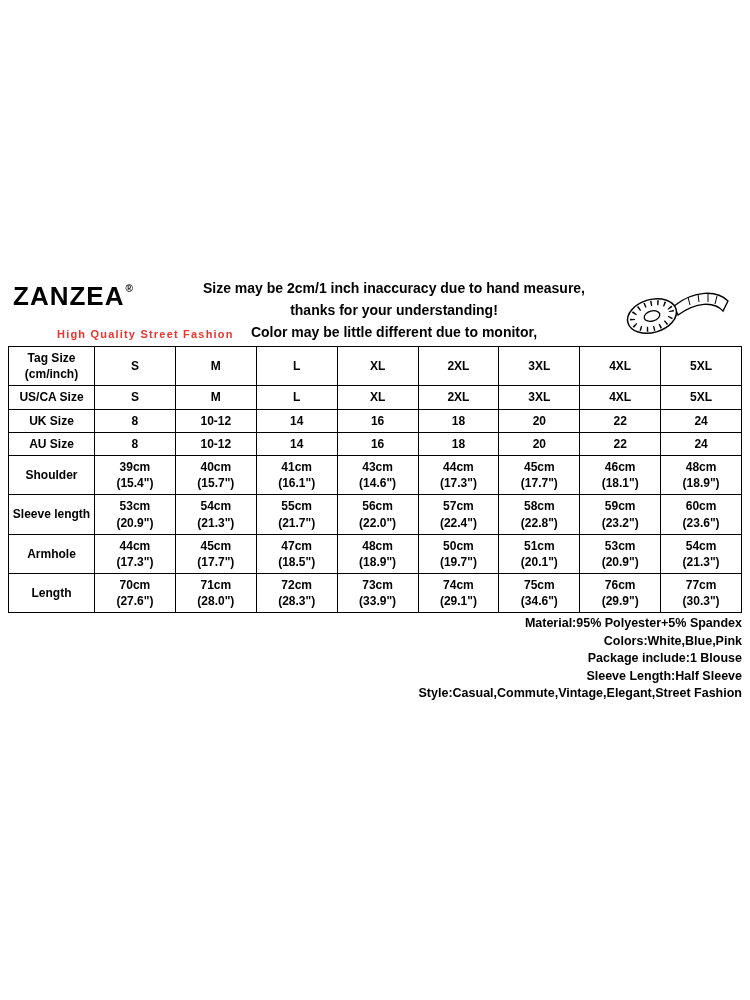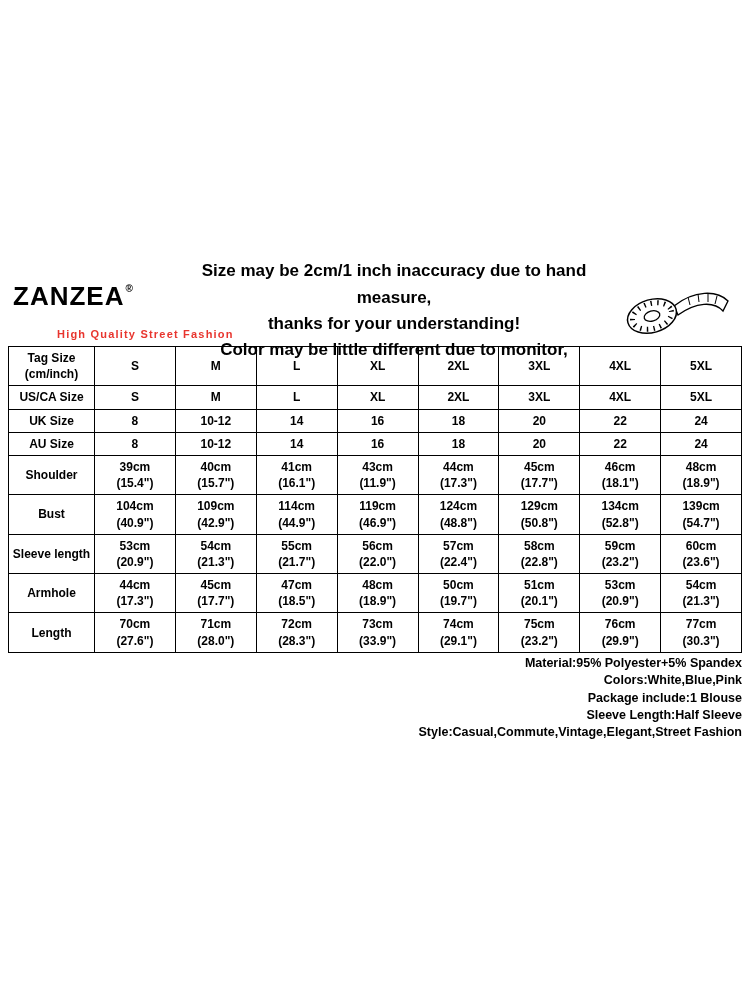--- a/index.html
+++ b/index.html
@@ -45,21 +45,21 @@
     font-weight: bold;
     letter-spacing: 1.2px;
     color: #e8352e;
     margin-top: 19px;
     white-space: nowrap;
     padding-left: 44px;
   }
   .notice {
     flex: 1;
     text-align: center;
-    font-size: 17px;
+    font-size: 14px;
     font-weight: bold;
     line-height: 1.55;
     padding: 0 6px;
   }
   .tape-wrap {
     width: 130px;
     flex: none;
     display: flex;
     justify-content: center;
     align-items: center;
@@ -198,48 +198,29 @@
         </tr>
         <tr>
           <td>Shoulder</td>
           <td>39cm
 (15.4")</td>
           <td>40cm
 (15.7")</td>
           <td>41cm
 (16.1")</td>
           <td>43cm
-(11.9")</td>
+(14.6")</td>
           <td>44cm
 (17.3")</td>
           <td>45cm
 (17.7")</td>
           <td>46cm
 (18.1")</td>
           <td>48cm
 (18.9")</td>
-        </tr>
-        <tr>
-          <td>Bust</td>
-          <td>104cm
-(40.9")</td>
-          <td>109cm
-(42.9")</td>
-          <td>114cm
-(44.9")</td>
-          <td>119cm
-(46.9")</td>
-          <td>124cm
-(48.8")</td>
-          <td>129cm
-(50.8")</td>
-          <td>134cm
-(52.8")</td>
-          <td>139cm
-(54.7")</td>
         </tr>
         <tr>
           <td>Sleeve length</td>
           <td>53cm
 (20.9")</td>
           <td>54cm
 (21.3")</td>
           <td>55cm
 (21.7")</td>
           <td>56cm
@@ -278,21 +259,21 @@
 (27.6")</td>
           <td>71cm
 (28.0")</td>
           <td>72cm
 (28.3")</td>
           <td>73cm
 (33.9")</td>
           <td>74cm
 (29.1")</td>
           <td>75cm
-(23.2")</td>
+(34.6")</td>
           <td>76cm
 (29.9")</td>
           <td>77cm
 (30.3")</td>
         </tr>
       </tbody>
   </table>
 
   <div class="details">
     <div class="line">Material:95% Polyester+5% Spandex</div>

